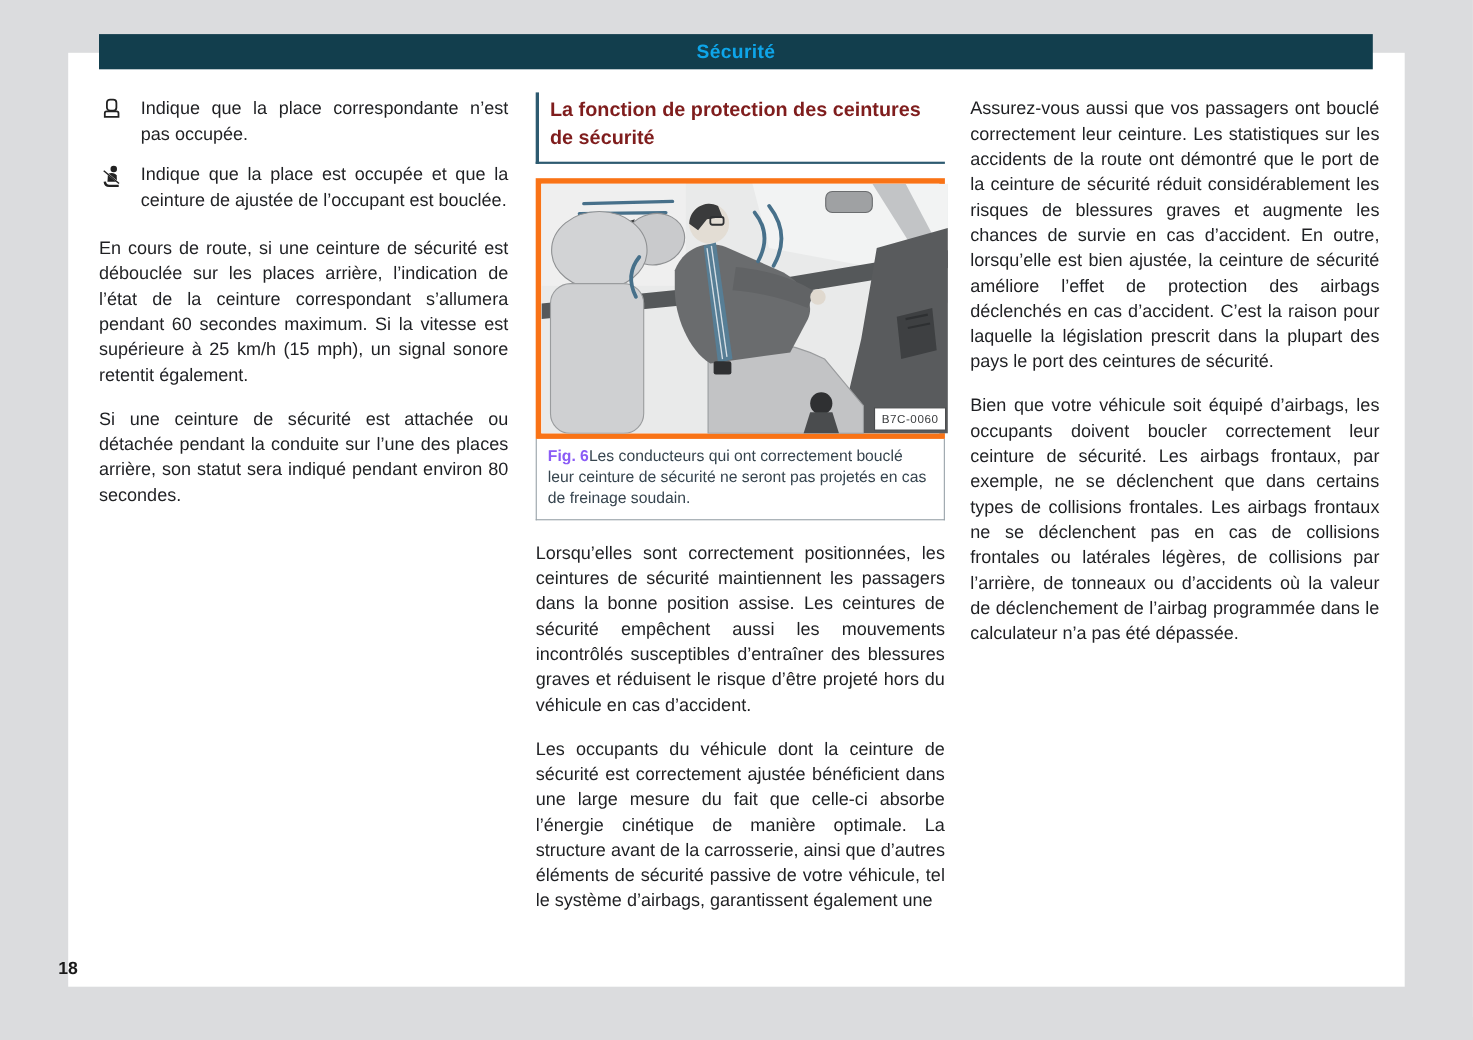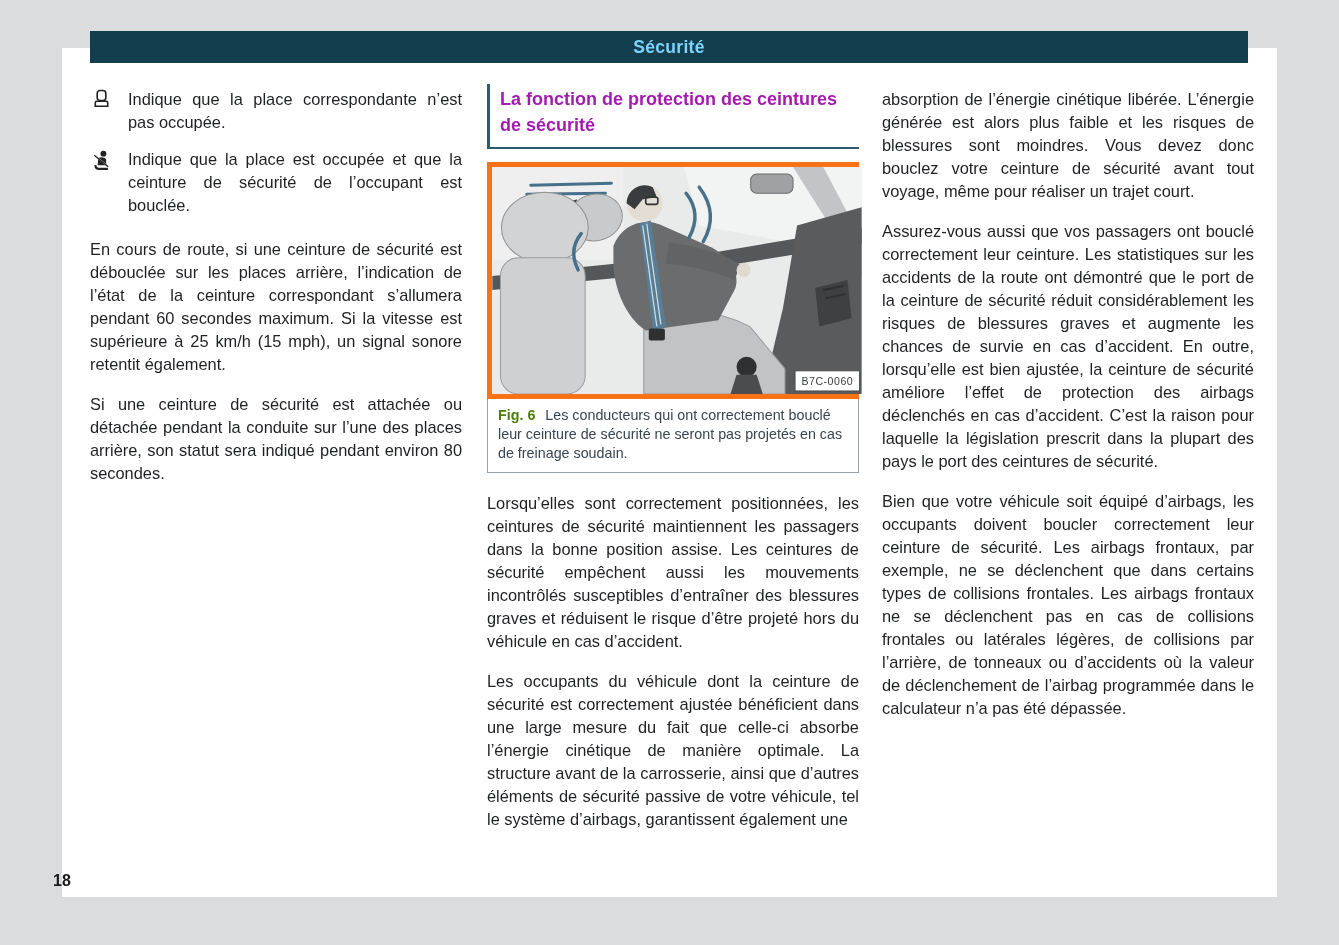--- a/index.html
+++ b/index.html
@@ -1,45 +1,45 @@
 <!DOCTYPE html>
 <html lang="fr"><head>
 <meta charset="utf-8">
 <style>
   html,body{margin:0;padding:0;}
   body{font-family:"Liberation Sans", sans-serif;}
   .canvas{position:relative;width:1339px;height:945px;background:#dbdcde;overflow:hidden;}
   .page{position:absolute;left:62px;top:48px;width:1215px;height:849px;background:#ffffff;}
   .header-bar{
     position:absolute;left:90px;top:31px;width:1158px;height:32px;
-    background:#123e4d;color:#7dd3fc;display:flex;align-items:center;justify-content:center;
+    background:#123e4d;color:#0ea5e9;display:flex;align-items:center;justify-content:center;
     font-size:17.5px;font-weight:bold;letter-spacing:.3px;z-index:5;
   }
   .col{position:absolute;width:372px;color:#1f2023;font-size:16.4px;line-height:23px;
        text-align:justify;hyphens:auto;-webkit-hyphens:auto;}
   .col p{margin:0 0 17px 0;}
   .col-left{left:28px;top:40px;}
   .col-mid{left:425px;top:36px;}
   .col-right{left:820px;top:40px;}
   .legend-item{display:flex;margin:0 0 14px 0;}
   .legend-icon{flex:0 0 38px;padding-top:1px;}
   .legend-text{flex:1;}
   .section-heading{
-    font-size:18px;line-height:26px;font-weight:bold;color:#a21caf;text-align:left;
+    font-size:18px;line-height:26px;font-weight:bold;color:#7f1d1d;text-align:left;
     border-left:3px solid #2d5a70;border-bottom:2px solid #2d5a70;
     padding:2px 4px 9px 10px;margin:0 0 13px 0;hyphens:auto;-webkit-hyphens:auto;
   }
   .figure-frame{border:5px solid #f97316;}
   .figure-frame svg{display:block;}
   .figure-caption{
     border:1px solid #98a2a9;border-top:none;
     padding:7px 10px 9px 10px;font-size:14.3px;line-height:19px;color:#37454f;
     text-align:left;margin-bottom:19px;
   }
-  .fig-label{font-weight:bold;color:#4d7c0f;margin-right:10px;}
+  .fig-label{font-weight:bold;color:#8b5cf6;}
   .page-number{position:absolute;left:53px;top:872px;font-size:16px;font-weight:bold;color:#1a1a1a;}
 </style>
 </head>
 <body>
 
 <div class="canvas">
 
   <div class="header-bar">
     <span>Sécurité</span>
   </div>
@@ -61,21 +61,21 @@
       <div class="legend-item">
         <span class="legend-icon">
           <svg width="23" height="25" viewBox="0 0 24 26">
             <circle cx="14" cy="4.8" r="3.1" fill="#222"></circle>
             <path d="M8.5,9.5 C11,7.8 15.5,8.2 16.8,11 L17,17 L8,17 Z" fill="#222"></path>
             <path d="M5.5,16.8 q0.3,4 4.2,4 l9,0" stroke="#222" stroke-width="2.3" fill="none"></path>
             <line x1="6" y1="7.5" x2="18" y2="17.5" stroke="#fff" stroke-width="1.5"></line>
             <line x1="4.5" y1="6.5" x2="19" y2="18.5" stroke="#222" stroke-width="1.4"></line>
           </svg>
         </span>
-        <span class="legend-text">Indique que la place est occupée et que la ceinture de sécurité de l’occupant est bouclée.</span>
+        <span class="legend-text">Indique que la place est occupée et que la ceinture de ajustée de l’occupant est bouclée.</span>
       </div>
 
       <p style="margin-top:21px;">En cours de route, si une ceinture de sécurité est débouclée sur les places arrière, l’indica­tion de l’état de la ceinture correspondant s’allumera pendant 60 secondes maximum. Si la vitesse est supérieure à 25 km/h (15 mph), un signal sonore retentit égale­ment.</p>
       <p>Si une ceinture de sécurité est attachée ou détachée pendant la conduite sur l’une des places arrière, son statut sera indiqué pen­dant environ 80 secondes.</p>
     </div>
 
     <div class="col col-mid">
 
       <h2 class="section-heading">La fonction de protection des ceintu­res de sécurité</h2>
 
@@ -145,21 +145,20 @@
 
       <div class="figure-caption">
         <span class="fig-label">Fig. 6</span><span>Les conducteurs qui ont correctement bouclé leur ceinture de sécurité ne seront pas projetés en cas de freinage soudain.</span>
       </div>
 
       <p>Lorsqu’elles sont correctement position­nées, les ceintures de sécurité maintiennent les passagers dans la bonne position assise. Les ceintures de sécurité empêchent aussi les mouvements incontrôlés susceptibles d’entraîner des blessures graves et réduisent le risque d’être projeté hors du véhicule en cas d’accident.</p>
       <p>Les occupants du véhicule dont la ceinture de sécurité est correctement ajustée bénéfi­cient dans une large mesure du fait que celle-ci absorbe l’énergie cinétique de ma­nière optimale. La structure avant de la car­rosserie, ainsi que d’autres éléments de sé­curité passive de votre véhicule, tel le systè­me d’airbags, garantissent également une</p>
     </div>
 
     <div class="col col-right">
-      <p>absorption de l’énergie cinétique libérée. L’énergie générée est alors plus faible et les risques de blessures sont moindres. Vous devez donc bouclez votre ceinture de sécu­rité avant tout voyage, même pour réaliser un trajet court.</p>
       <p>Assurez-vous aussi que vos passagers ont bouclé correctement leur ceinture. Les sta­tistiques sur les accidents de la route ont dé­montré que le port de la ceinture de sécurité réduit considérablement les risques de bles­sures graves et augmente les chances de survie en cas d’accident. En outre, lorsqu’el­le est bien ajustée, la ceinture de sécurité améliore l’effet de protection des airbags déclenchés en cas d’accident. C’est la raison pour laquelle la législation prescrit dans la plupart des pays le port des ceintures de sé­curité.</p>
       <p>Bien que votre véhicule soit équipé d’air­bags, les occupants doivent boucler correc­tement leur ceinture de sécurité. Les airbags frontaux, par exemple, ne se déclenchent que dans certains types de collisions fronta­les. Les airbags frontaux ne se déclenchent pas en cas de collisions frontales ou latérales légères, de collisions par l’arrière, de ton­neaux ou d’accidents où la valeur de déclen­chement de l’airbag programmée dans le calculateur n’a pas été dépassée.</p>
     </div>
 
   </div>
 
   <div class="page-number">18</div>
 </div>
 
 </body></html>

